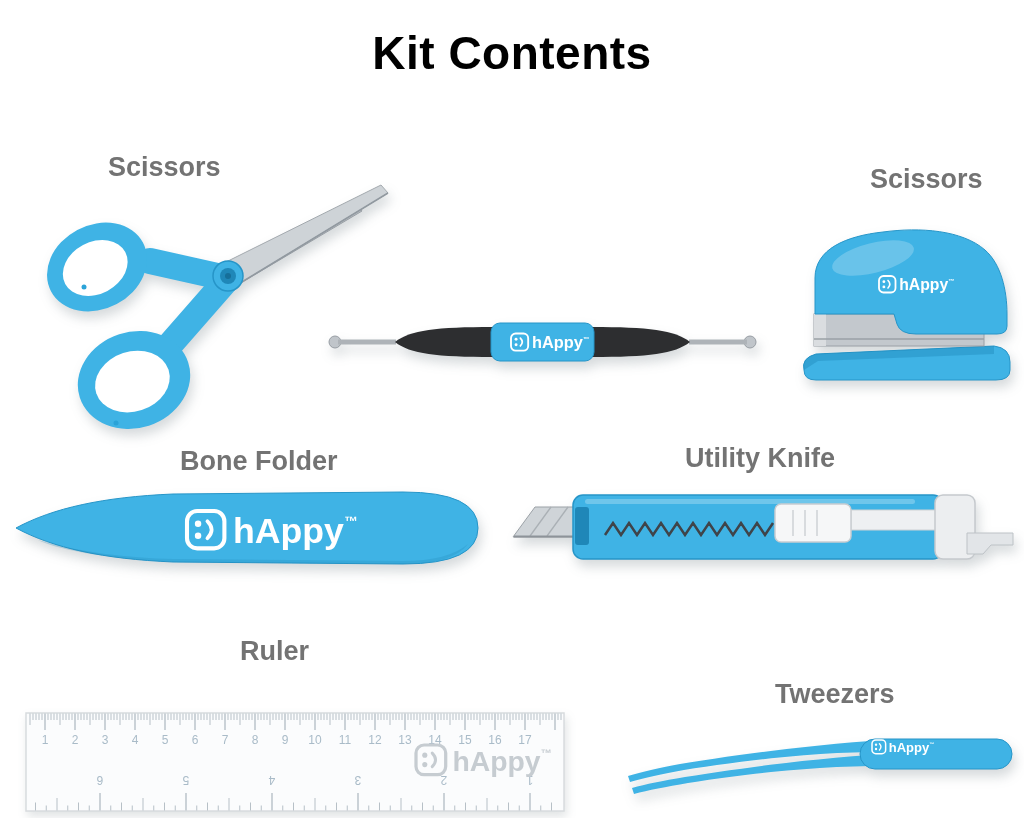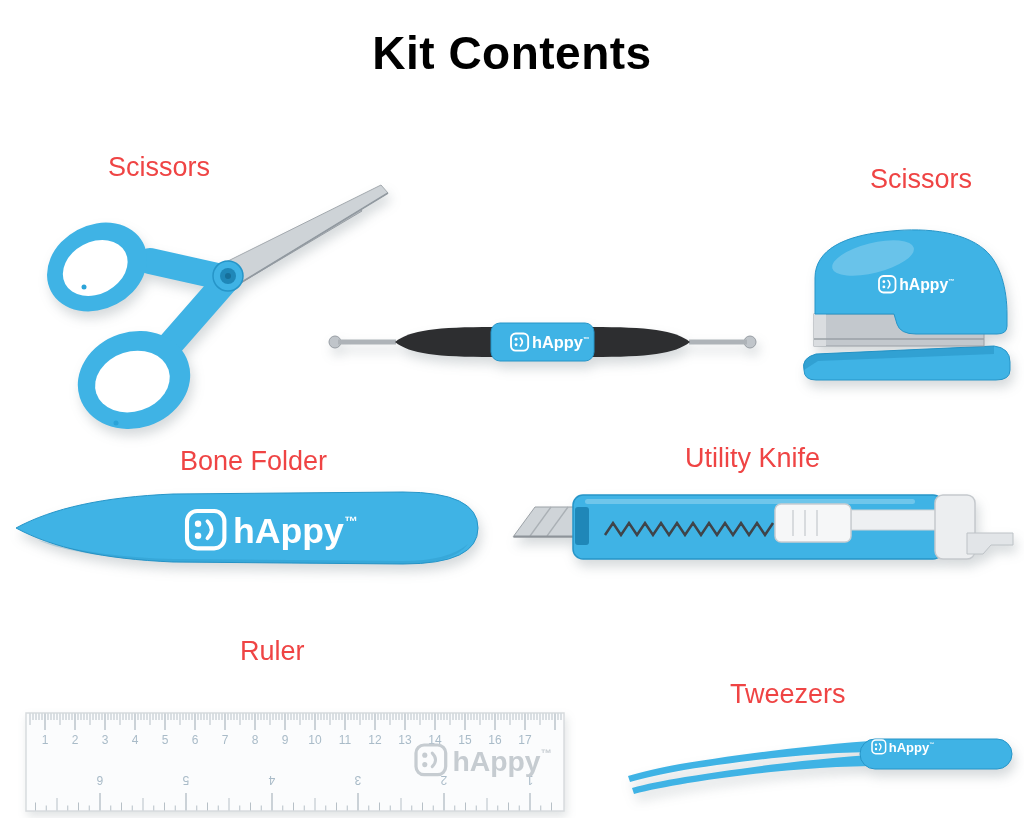--- a/index.html
+++ b/index.html
@@ -4,41 +4,41 @@
 <style>
   html,body{margin:0;padding:0;background:#fff;}
   .canvas{
     position:relative;width:1024px;height:818px;background:#ffffff;overflow:hidden;
     font-family:"Liberation Sans", sans-serif;color:#000;
   }
   .title{
     position:absolute;left:0;right:0;top:26px;text-align:center;
     font-size:46px;font-weight:700;letter-spacing:.5px;
   }
-  .label{position:absolute;font-size:27px;color:#ef4444;white-space:nowrap;}
+  .label{position:absolute;font-size:27px;color:#737373;white-space:nowrap;font-weight:bold;}
   .item{position:absolute;}
   .shadowed{filter:drop-shadow(3px 7px 6px rgba(70,85,95,.22));}
   .shadow-light{filter:drop-shadow(2px 5px 5px rgba(70,85,95,.16));}
   .f-blue{fill:var(--blue);}
   .s-blue{stroke:var(--blue);}
   svg text{font-family:"Liberation Sans", sans-serif;}
 </style>
 </head>
 <body>
 
 <div class="canvas">
 
   <div class="title">Kit Contents</div>
 
   <div class="label" style="left:108px;top:152px;">Scissors</div>
   <div class="label" style="left:870px;top:164px;">Scissors</div>
   <div class="label" style="left:180px;top:446px;">Bone Folder</div>
   <div class="label" style="left:685px;top:443px;">Utility Knife</div>
   <div class="label" style="left:240px;top:636px;">Ruler</div>
-  <div class="label" style="left:730px;top:679px;">Tweezers</div>
+  <div class="label" style="left:775px;top:679px;">Tweezers</div>
 
   <svg class="item shadowed" style="left:10px;top:175px;" width="390" height="265" viewBox="0 0 390 265">
     <g>
       <polygon points="212,98 346,28 352,36 224,112" fill="#b9bec3" stroke="#999fa5" stroke-width="1"></polygon>
       <polygon points="214,88 371,10 378,18 227,110" fill="#ced3d7" stroke="#a3a9ae" stroke-width="1"></polygon>
       <line x1="227" y1="110" x2="378" y2="18" stroke="#9199a0" stroke-width="1.5"></line>
     </g>
     <g>
       <path d="M216,103 L140,86" class="s-blue" stroke-width="26" stroke-linecap="round" fill="none"></path>
       <path d="M214,108 L158,172" class="s-blue" stroke-width="26" stroke-linecap="round" fill="none"></path>

